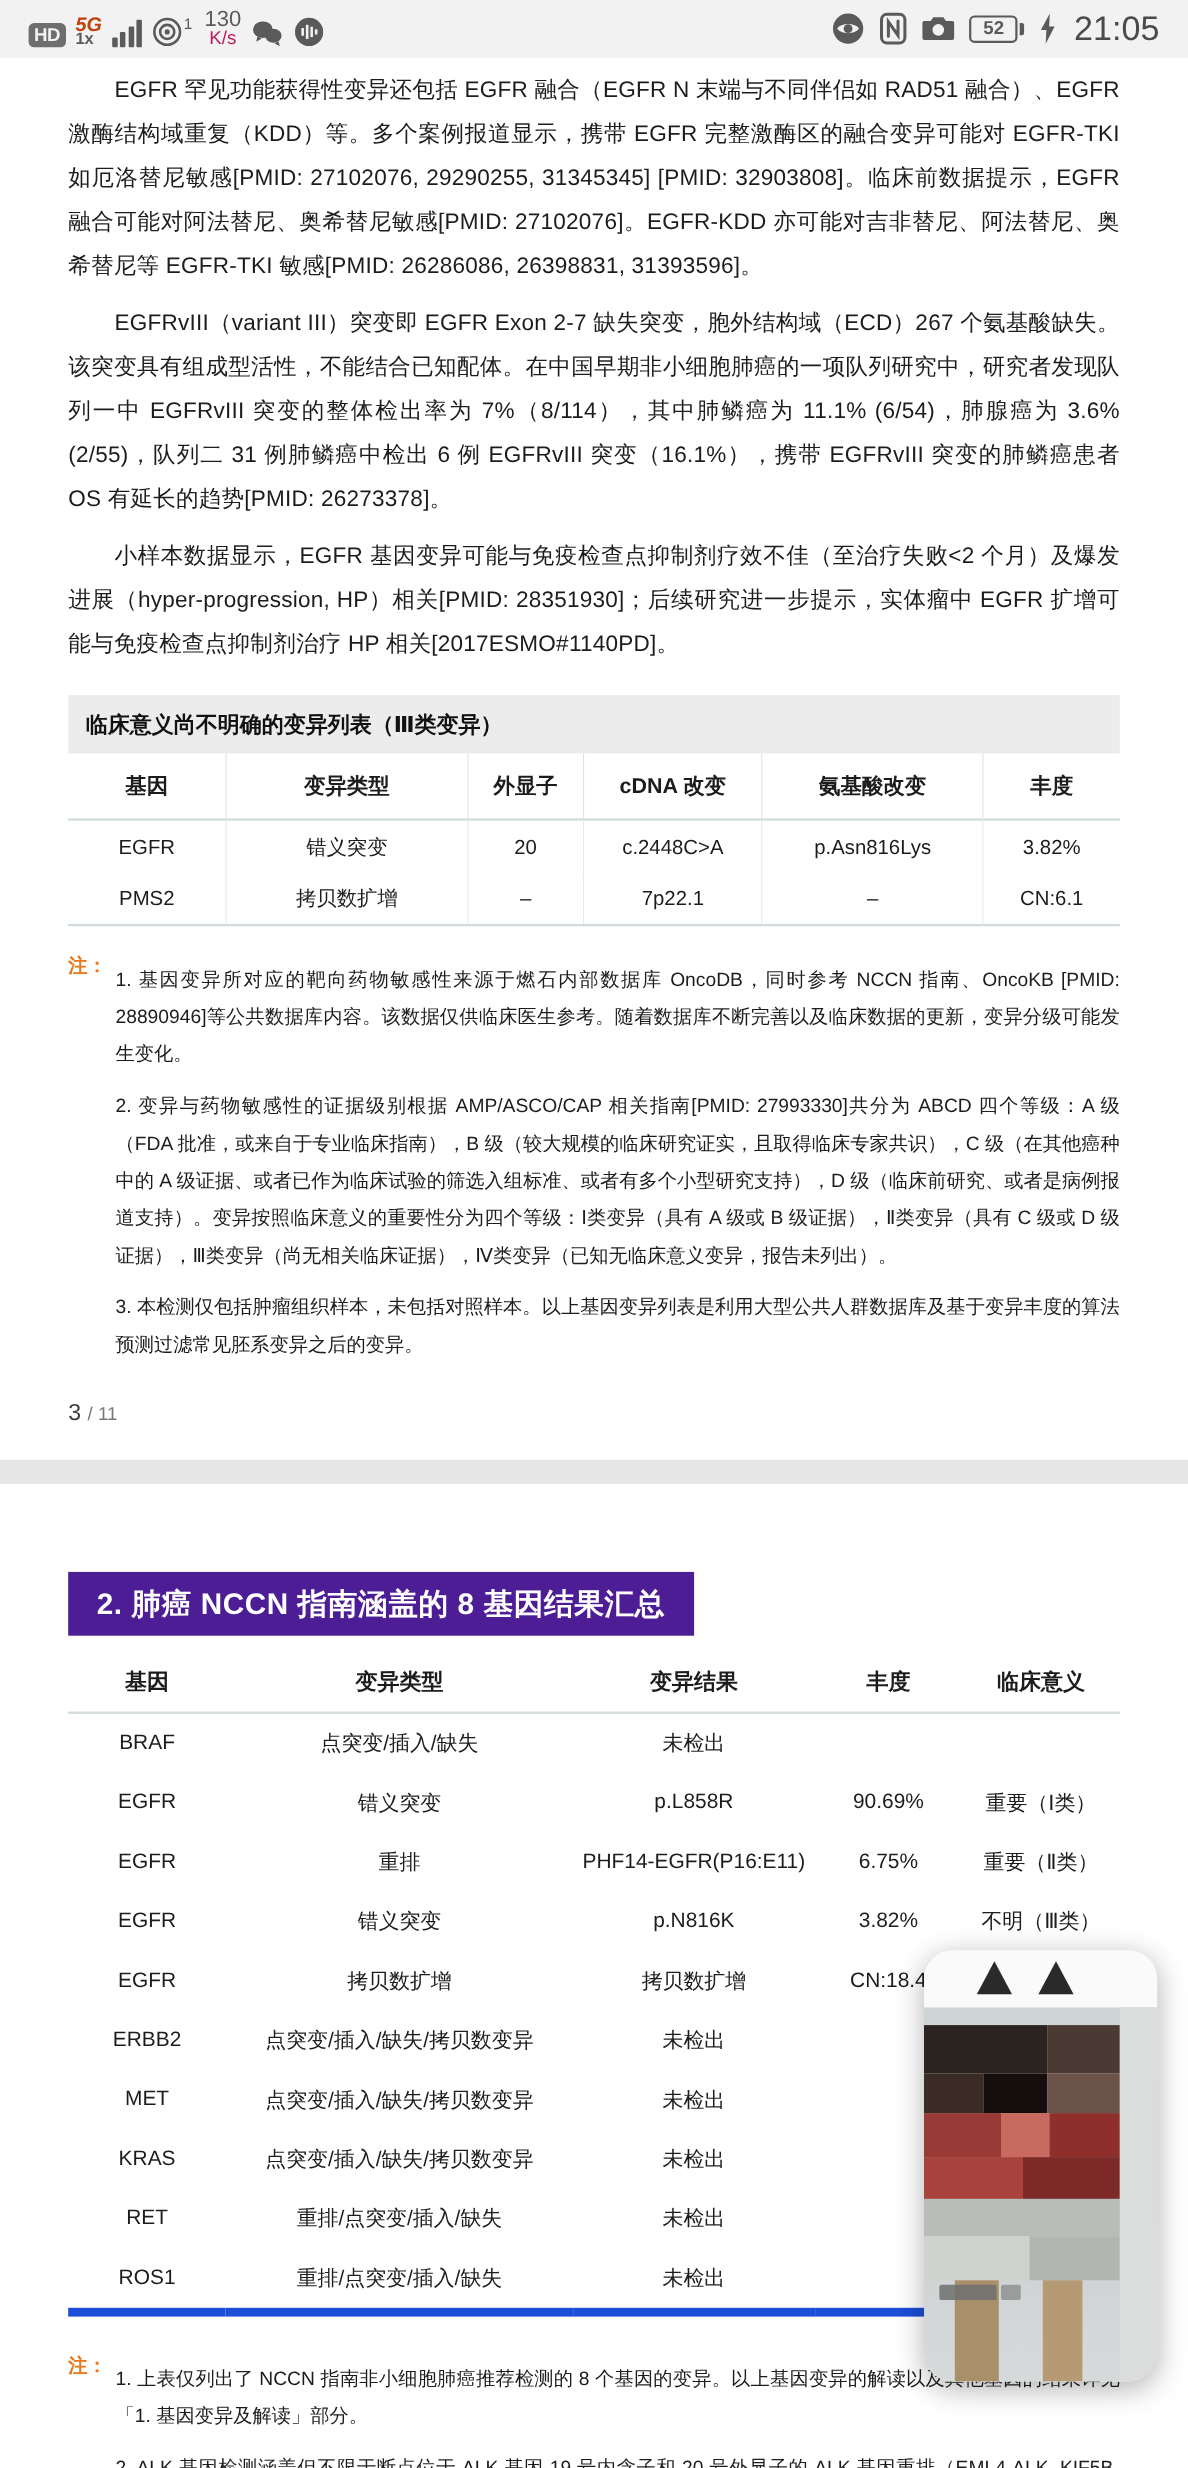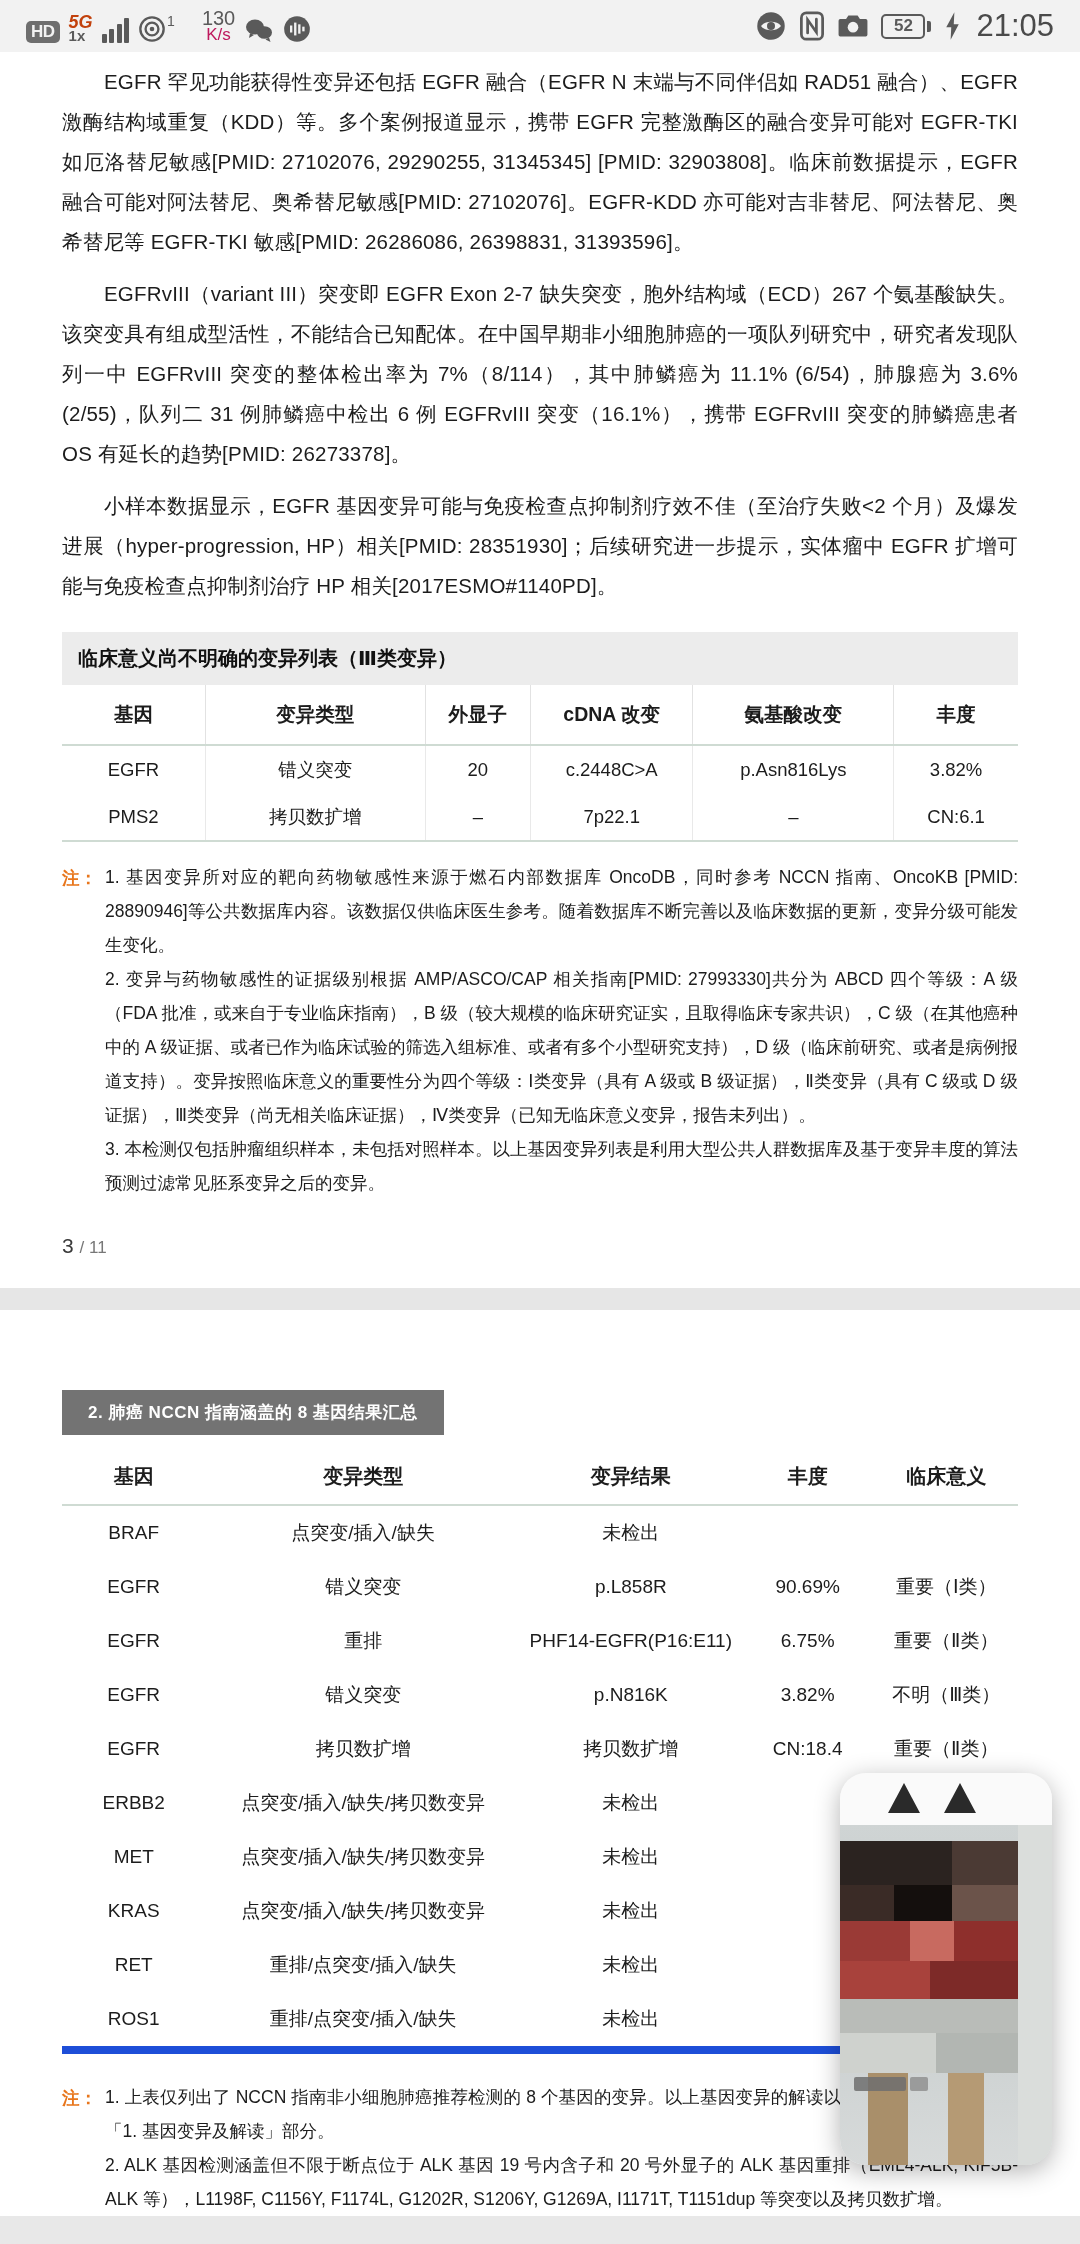--- a/index.html
+++ b/index.html
@@ -33,21 +33,21 @@
   .net-5g{ font-size:18px; font-weight:bold; color:#c2410c;font-style:italic; }
   .net-1x{ font-size:15px; font-weight:bold; color:#5a5a5a; }
   .bars{ display:flex; align-items:flex-end; gap:2.5px; height:26px; }
   .bars i{ width:5px; background:#5a5a5a; border-radius:1px; display:block; }
   .bars i:nth-child(1){ height:9px; }
   .bars i:nth-child(2){ height:14px; }
   .bars i:nth-child(3){ height:19px; }
   .bars i:nth-child(4){ height:25px; }
   .wifi-wrap{ display:flex; align-items:flex-start; }
   .wifi-sup{ font-size:14px; color:#5a5a5a; margin-left:1px; margin-top:-2px; }
-  .speed{ display:flex; flex-direction:column; align-items:center; line-height:0.9; margin-left:18px; }
+  .speed{ display:flex; flex-direction:column; align-items:center; line-height:0.9; margin-left:2px; }
   .speed-num{ font-size:20px; color:#5a5a5a; }
   .speed-unit{ font-size:17px; color:#be185d; }
   .sb-icon{ display:inline-flex; align-items:center; justify-content:center; }
   .batt{
     display:flex; align-items:center;
   }
   .batt-body{
     border:2.5px solid #5a5a5a; border-radius:5px;
     width:44px; height:25px;
     display:flex; align-items:center; justify-content:center;
@@ -127,35 +127,35 @@
     line-height:34px;
   }
   .notes .zhu{
     color:#e8761c;
     font-weight:bold;
     flex:0 0 auto;
     font-size:17.5px;
     padding-top:1px;
   }
   .notes-body{ flex:1 1 auto; }
-  .notes-body div{ text-align:justify; margin-bottom:0px; }
+  .notes-body div{ text-align:justify; margin-bottom:0px;margin-top:13px; }
 
   .pagenum{
     text-align:left;
     font-size:21px;
     color:#3a3a3a;
     padding:34px 0 30px 0;
   }
   .pagenum small{ font-size:17px; color:#777; }
 
   
   .sec-banner{
-    background:#737373;
+    background:#4c1d95;
     color:#ffffff;
-    font-size:17px;
+    font-size:27px;
     font-weight:bold;
     padding:11px 26px;
     display:inline-block;
     letter-spacing:0.5px;
     margin-top:4px;
   }
   table.rpt2{
     width:100%;
     border-collapse:collapse;
     margin-top:18px;

